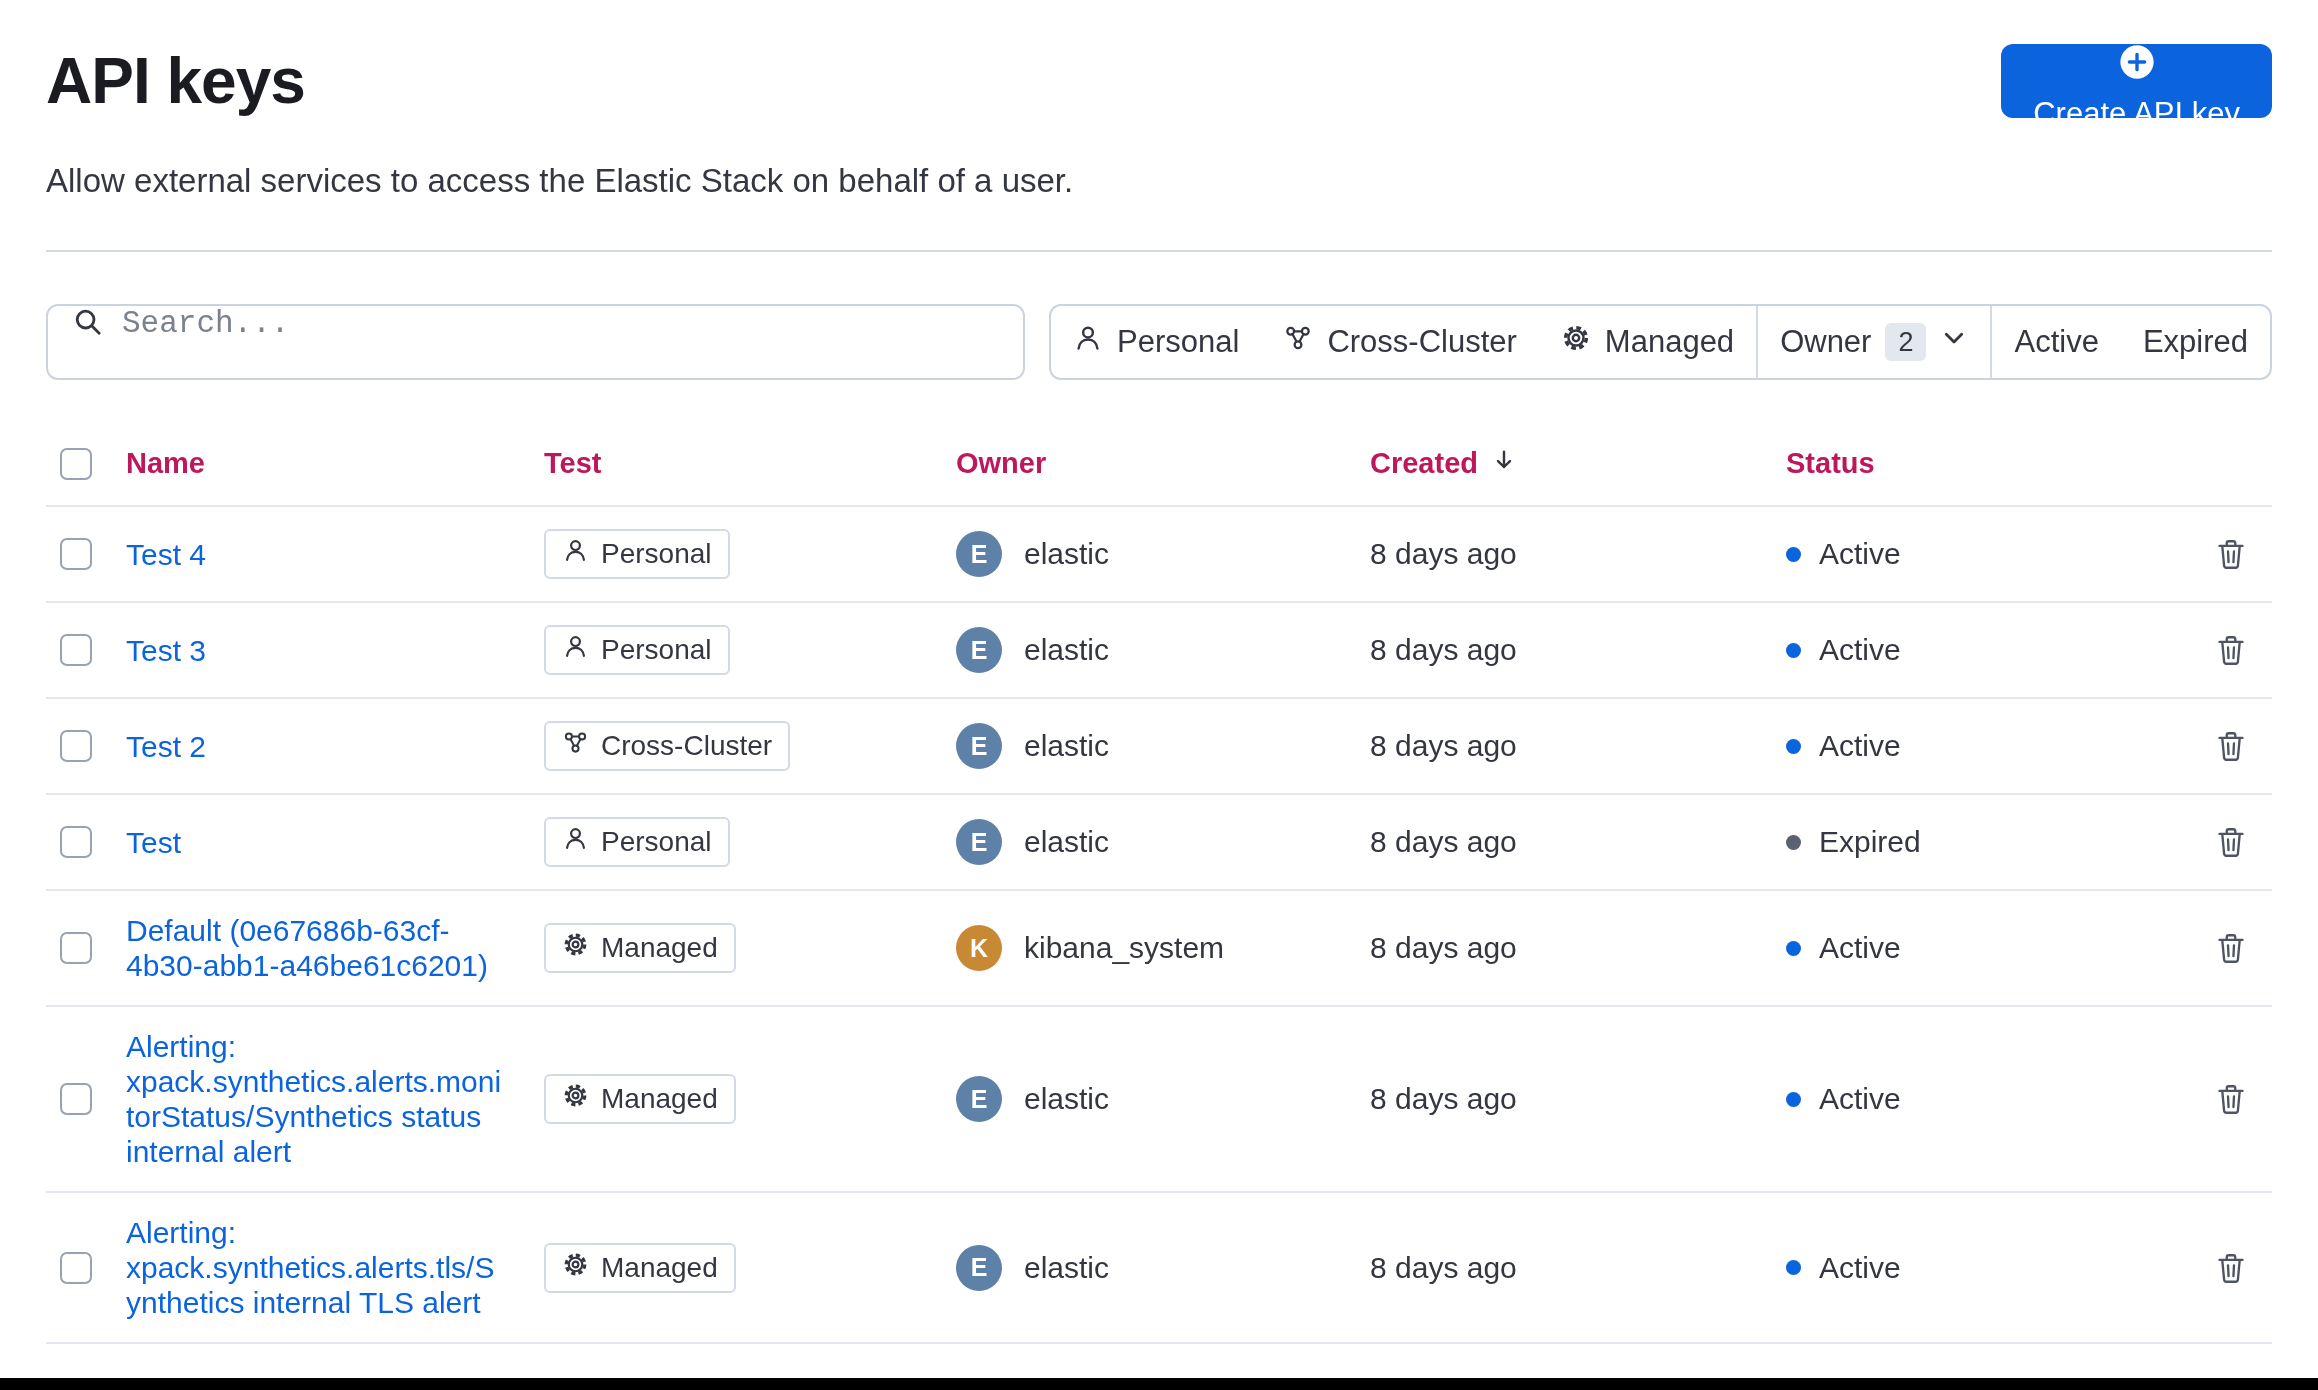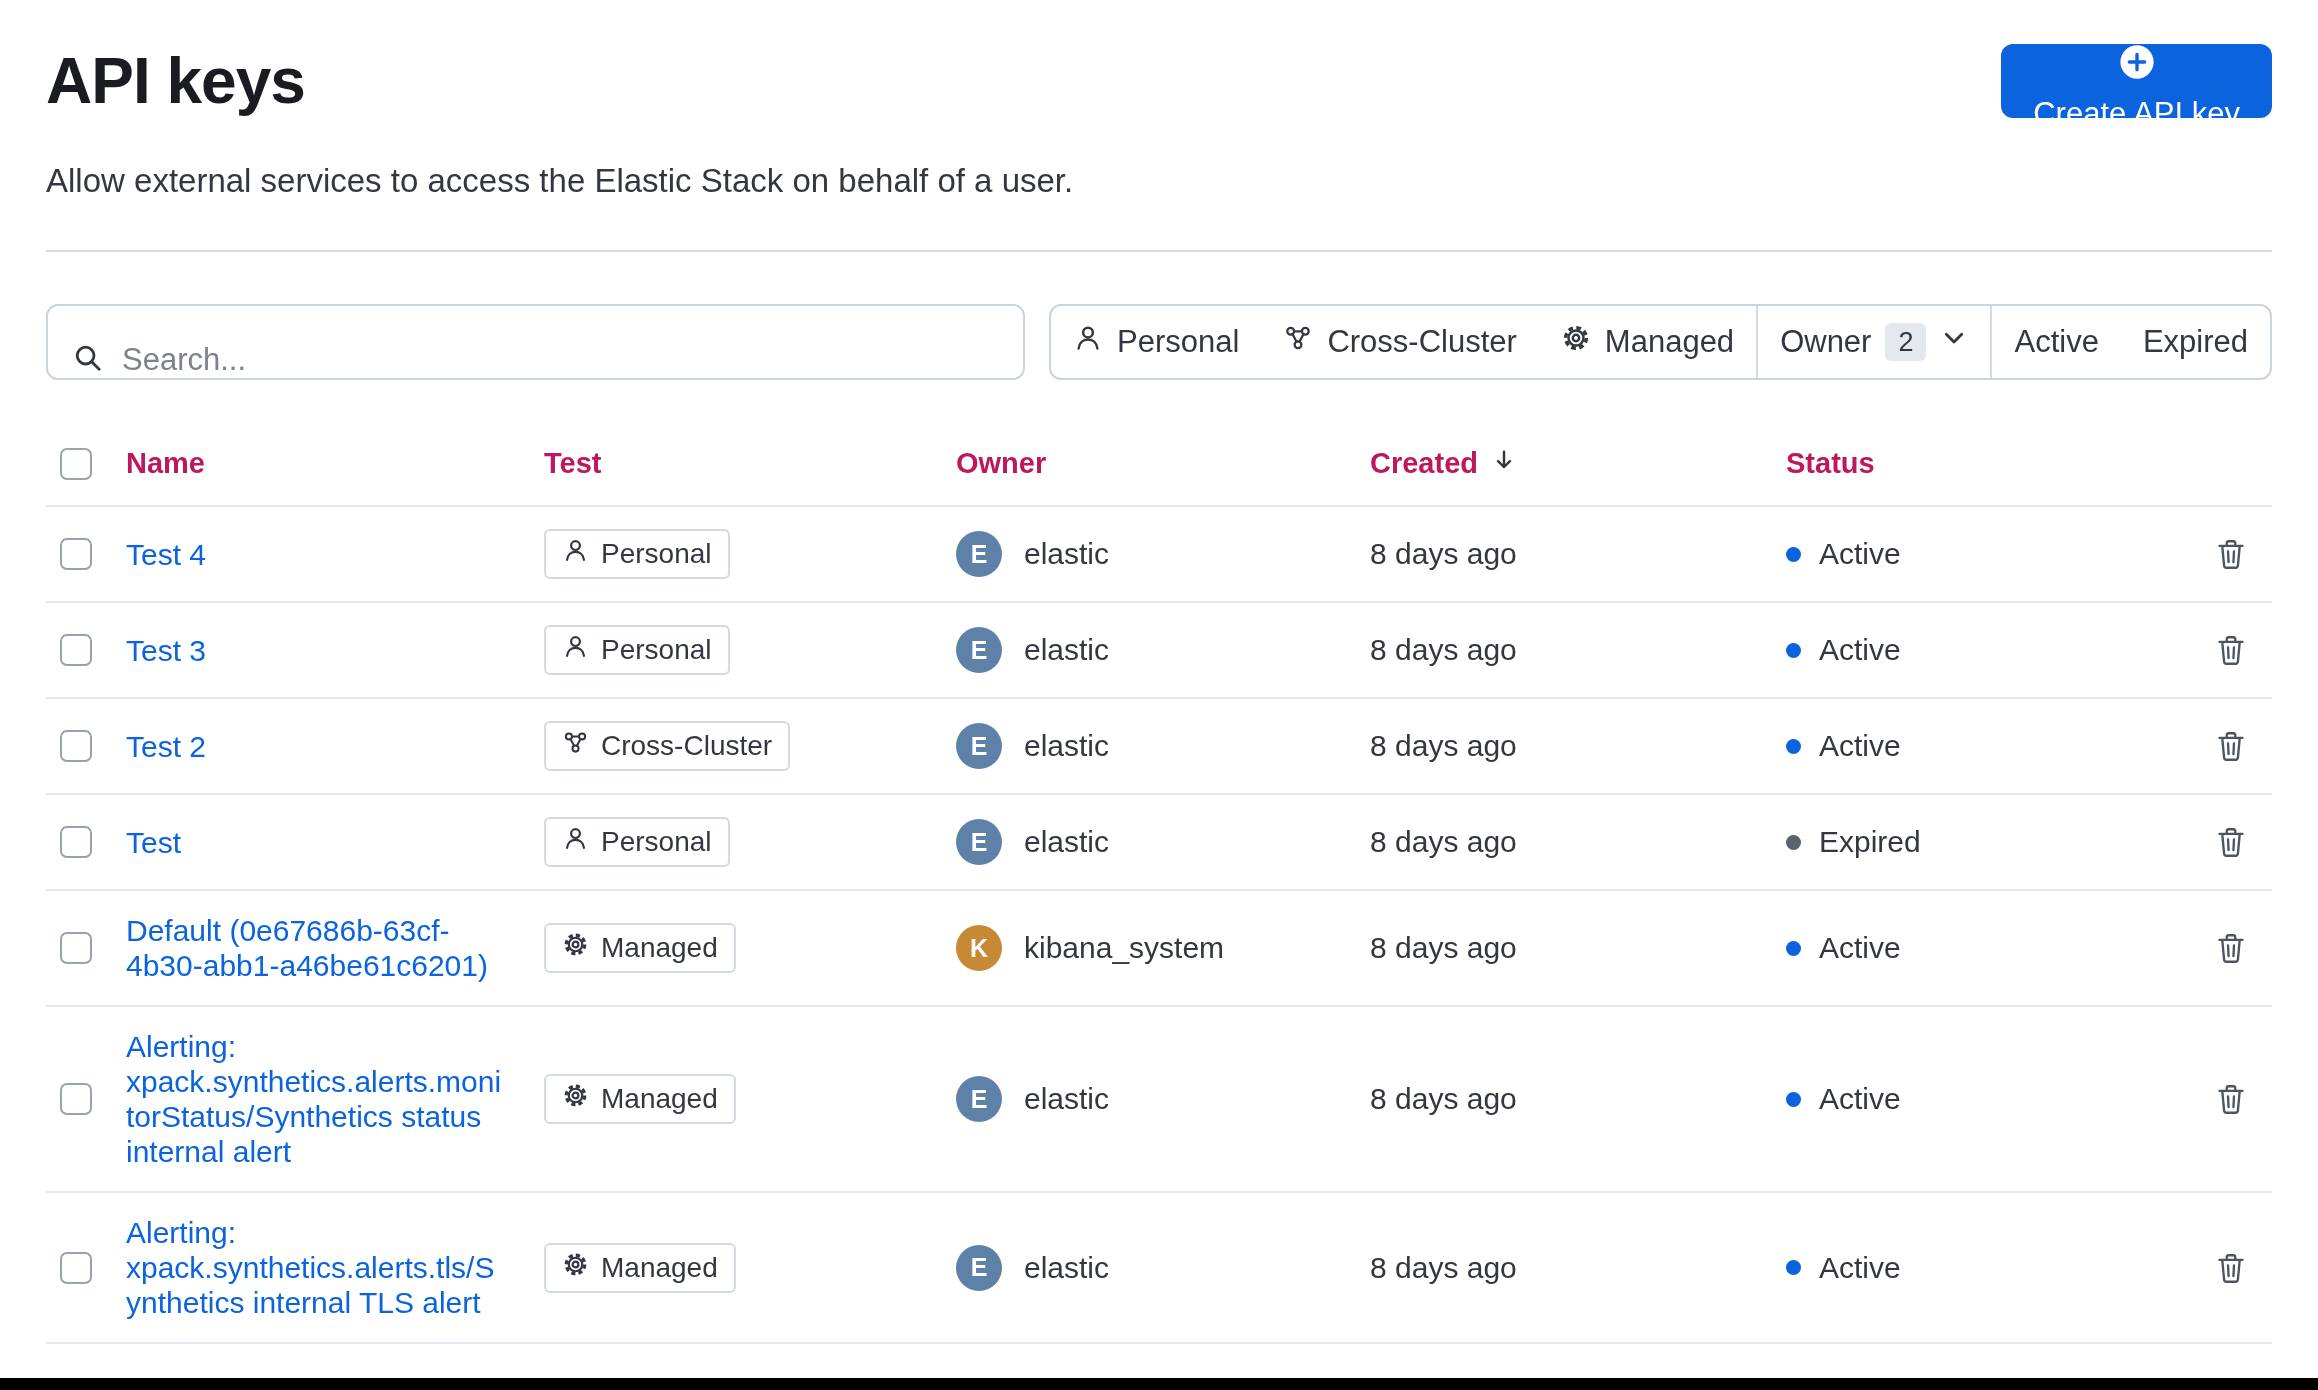--- a/index.html
+++ b/index.html
@@ -20,21 +20,21 @@
   }
   .create-btn svg { display:block; }
 
   .subtitle { margin-top:44px; font-size:33px; color:#343741; }
   .divider { border:none; border-top:2px solid #D3DAE6; margin-top:50px; }
 
   
   .toolbar { display:flex; gap:24px; margin-top:52px; }
   .search-box {
     flex:1; height:76px; border:2px solid #CBD3DF; border-radius:12px;
-    display:flex; align-items:flex-end; gap:18px; padding:0 24px; background:#fff;
+    display:flex; align-items:flex-start; gap:18px; padding:0 24px; background:#fff;font-family:Liberation Mono, monospace;
   }
   .search-box input {
     border:none; outline:none; flex:1; font-size:31px; color:#343741; font-family:inherit; background:transparent;
   }
   .search-box input::placeholder { color:#7A828E; }
 
   .filter-group {
     display:flex; align-items:stretch; height:76px;
     border:2px solid #CBD3DF; border-radius:12px; background:#fff; overflow:hidden;
   }

